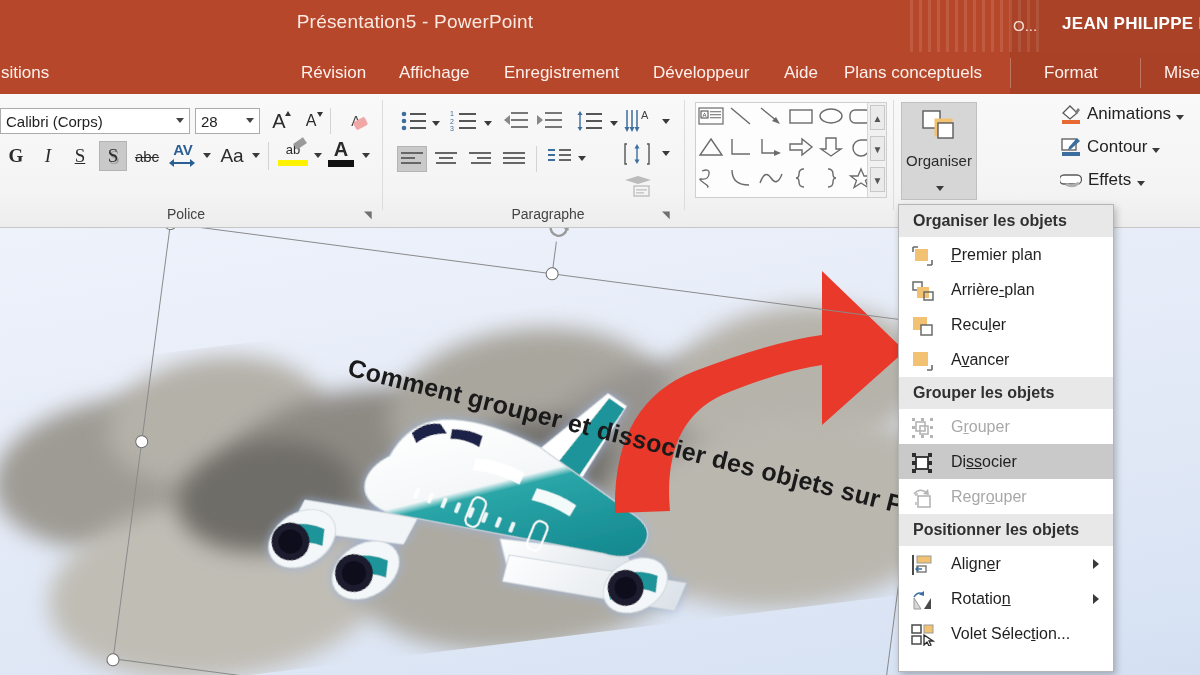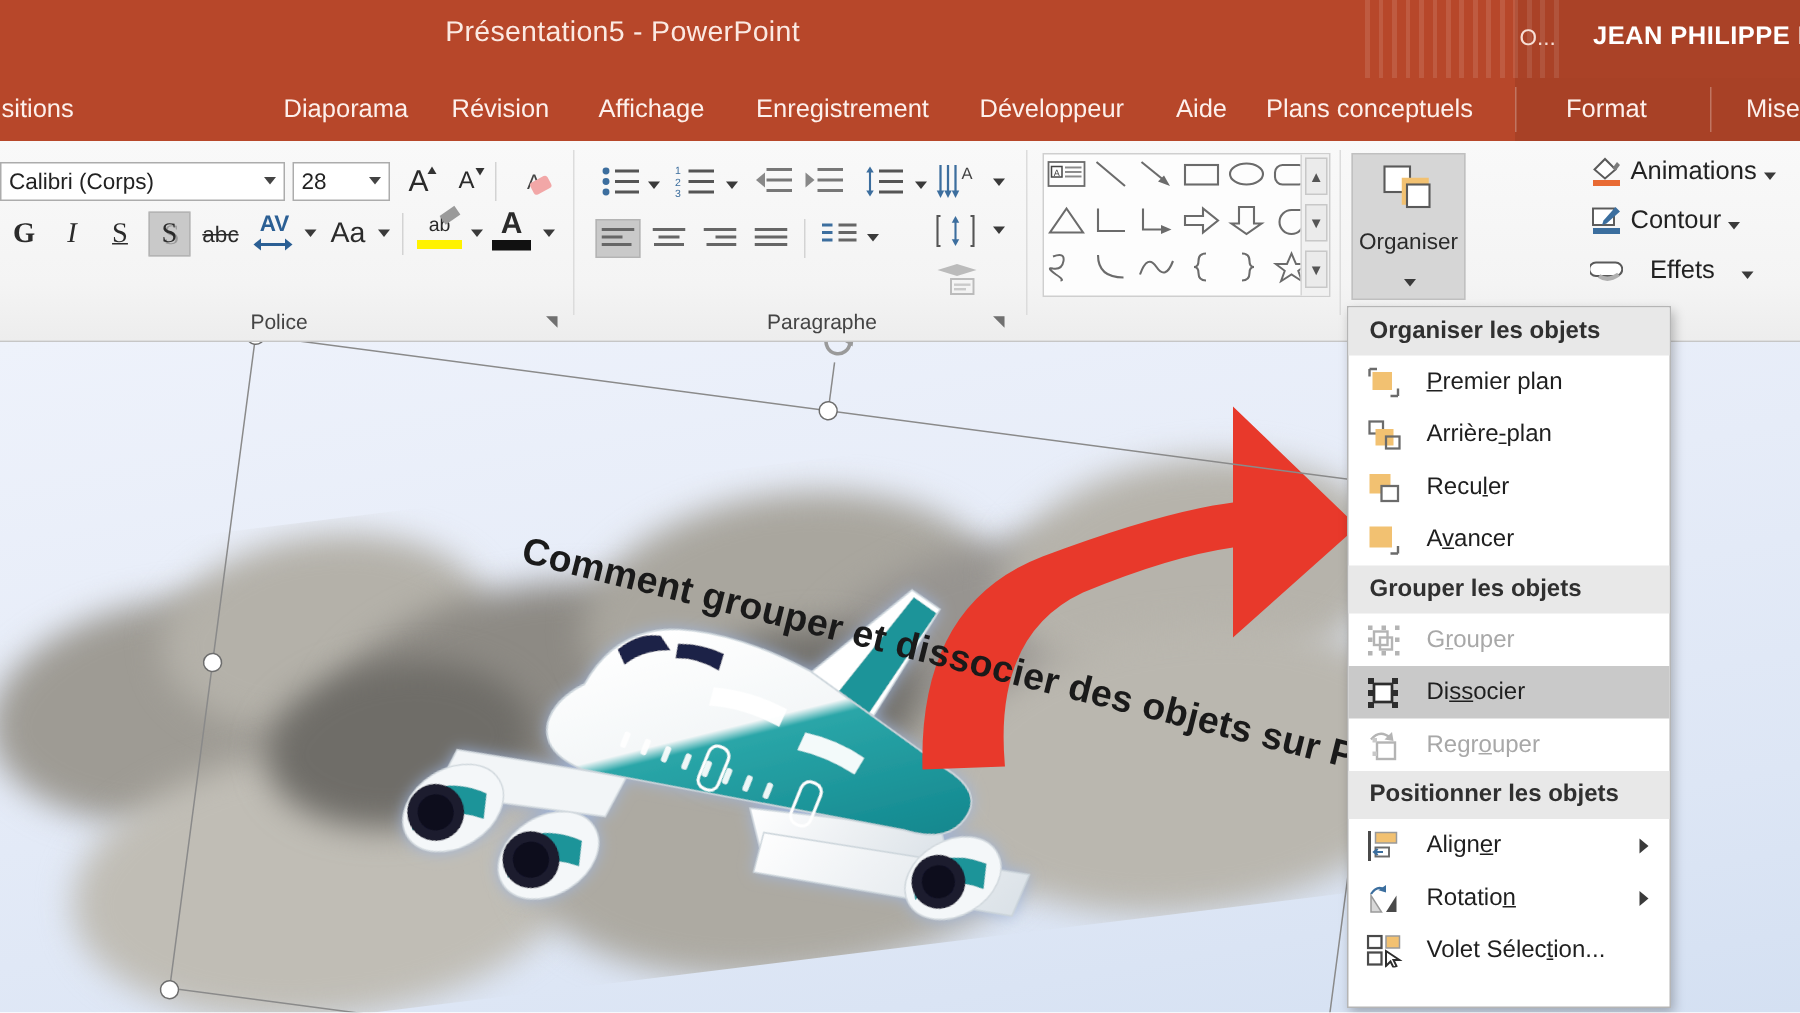--- a/index.html
+++ b/index.html
@@ -199,21 +199,20 @@
     <div class="acct-min">O...</div>
     <div class="acct-name">JEAN PHILIPPE P</div>
   </div>
 
   <div class="tabstrip">
     <div class="ctxgroup-bg"></div>
     <div class="ctxdiv" style="left:1010px;"></div>
     <div class="ctxdiv" style="left:1140px;"></div>
 
     <div class="tab" style="left:-8px;">sitions</div>
-    <div class="tab" style="left:180px;">Diaporama</div>
     <div class="tab" style="left:292px;">Révision</div>
     <div class="tab" style="left:390px;">Affichage</div>
     <div class="tab" style="left:495px;">Enregistrement</div>
     <div class="tab" style="left:644px;">Développeur</div>
     <div class="tab" style="left:775px;">Aide</div>
     <div class="tab" style="left:835px;">Plans conceptuels</div>
     <div class="tab" style="left:1035px;">Format</div>
     <div class="tab" style="left:1155px;">Mise</div>
   </div>
 
@@ -564,21 +563,21 @@
     <div style="position:absolute; left:1060px; top:43px; display:flex; align-items:center; gap:5px;">
       <svg width="22" height="20" viewBox="0 0 22 20">
         <rect x="2" y="2" width="14" height="11" fill="#ffffff" stroke="#5a5a5a" stroke-width="1.3"></rect>
         <path d="M17 1 L20 4 L11 12 L8 13 L9 10 Z" fill="#3b6e9e"></path>
         <rect x="2" y="15" width="18" height="4" fill="#3b6e9e"></rect>
       </svg>
       <span style="font-size:17px; color:#222;">Contour</span>
       <span class="caret-sm" style="position:relative; top:3px;"></span>
     </div>
 
-    <div style="position:absolute; left:1060px; top:76px; display:flex; align-items:center; gap:18px;">
+    <div style="position:absolute; left:1060px; top:76px; display:flex; align-items:center; gap:6px;">
       <svg width="22" height="20" viewBox="0 0 22 20">
         <path d="M4 5 H17 a4 4 0 0 1 0 9 H4 a4 4 0 0 1 0 -9 Z" fill="#ffffff" stroke="#5a5a5a" stroke-width="1.3"></path>
         <path d="M6 14 Q12 18 19 13" fill="none" stroke="#b0b0b0" stroke-width="3"></path>
       </svg>
       <span style="font-size:17px; color:#222;">Effets</span>
       <span class="caret-sm" style="position:relative; top:3px;"></span>
     </div>
   </div>
 
   <div class="canvas">

